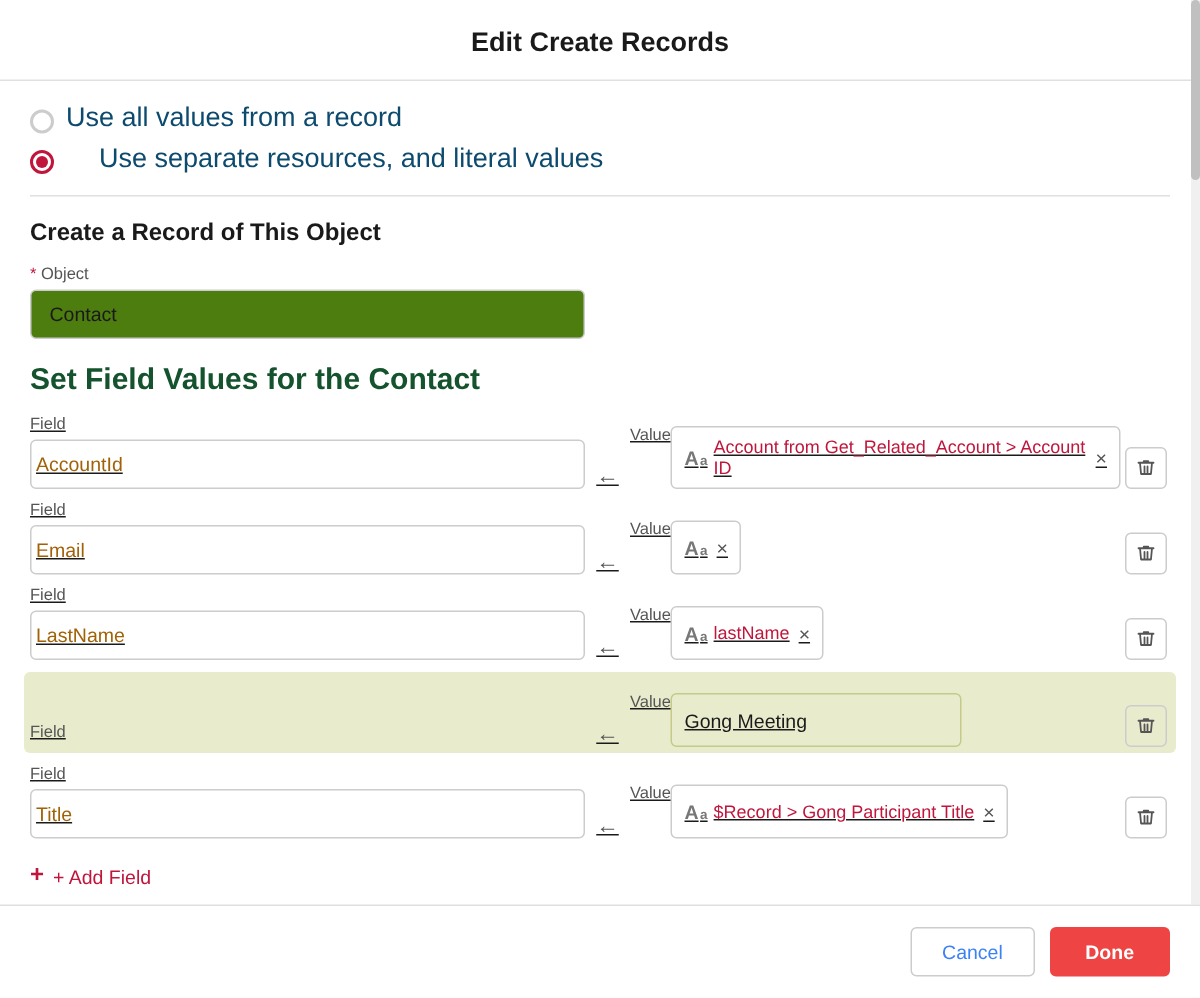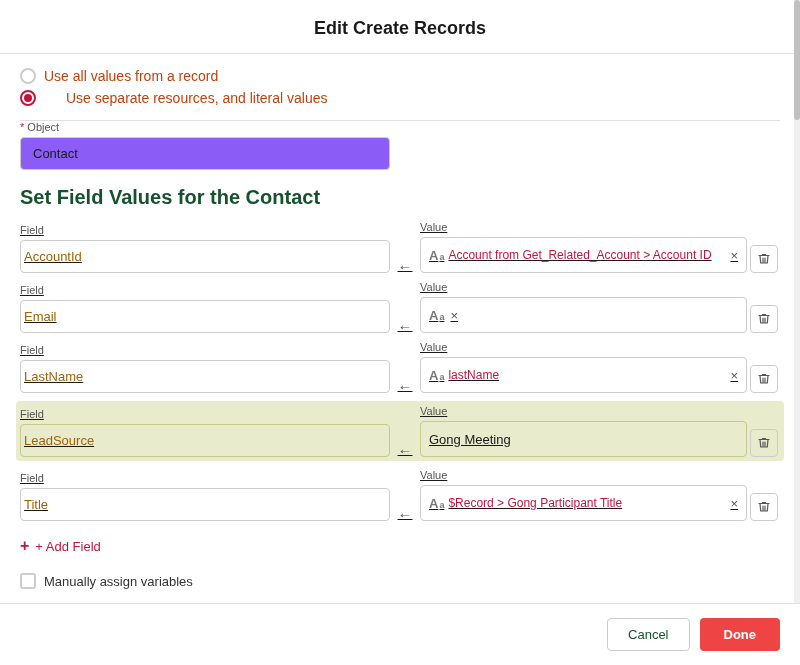--- a/index.html
+++ b/index.html
@@ -25,25 +25,25 @@
       padding: 0 20px;
     }
 
     .radio-group {
       padding: 14px 0 14px;
       border-bottom: 1px solid #e0e0e0;
     }
 
     .radio-item {
       display: flex;
-      align-items: center;
+      align-items: flex-end;
       gap: 8px;
       margin-bottom: 6px;
-      font-size: 14px;
-      color: #c2410c;
+      font-size: 18px;
+      color: #0c4a6e;
     }
 
     .radio-item:last-child { margin-bottom: 0; gap: 30px; }
 
     .radio-circle {
       width: 16px;
       height: 16px;
       border-radius: 50%;
       border: 2px solid #ccc;
       display: flex;
@@ -86,21 +86,21 @@
       color: #c0163c;
     }
 
     .object-input {
       width: 370px;
       padding: 8px 12px;
       border: 1px solid #ccc;
       border-radius: 4px;
       font-size: 13px;
       color: #1a1a1a;
-      background: #8b5cf6;
+      background: #4d7c0f;
     }
 
     .set-field-title {
       font-size: 20px;
       font-weight: 600;
       margin: 16px 0 12px;
       color: #14532d;
     }
 
     .field-row {
@@ -153,21 +153,20 @@
       justify-content: center;
       width: 28px;
       padding-top: 18px;
       flex-shrink: 0;
       color: #555;
       font-size: 15px;
     }
 
     .value-col {
       display: flex;
-      flex-direction: column;
       flex: 1;
     }
 
     .value-col .field-label {
       font-size: 11px;
       color: #555;
       margin-bottom: 4px;
     }
 
     .value-input-wrap {
@@ -285,21 +284,21 @@
       background: #fff;
     }
 
     .cancel-btn {
       padding: 8px 20px;
       border: 1px solid #ccc;
       border-radius: 4px;
       background: #fff;
       font-size: 13px;
       cursor: pointer;
-      color: #14532d;
+      color: #3b82f6;
       margin-left: 23px;
     }
 
     .done-btn {
       padding: 8px 24px;
       border: none;
       border-radius: 4px;
       background: #ef4444;
       color: #fff;
       font-size: 13px;
@@ -354,20 +353,21 @@
     <div class="radio-item">
       <div class="radio-circle"></div>
       <span>Use all values from a record</span>
     </div>
     <div class="radio-item">
       <div class="radio-circle selected"></div>
       <span>Use separate resources, and literal values</span>
     </div>
   </div>
 
+  <div class="section-title">Create a Record of This Object</div>
 
   <div class="field-group">
     <div class="field-label required">Object</div>
     <input class="object-input" type="text" value="Contact" style="">
   </div>
 
   <div class="set-field-title">Set Field Values for the Contact</div>
 
   <div class="field-row">
     <div class="field-col">
@@ -442,21 +442,20 @@
         <svg width="14" height="14" viewBox="0 0 14 14" fill="none" xmlns="http://www.w3.org/2000/svg">
           <path d="M2 3.5h10M5.5 3.5V2.5h3V3.5M6 6v4M8 6v4M3 3.5l.7 7.5h6.6l.7-7.5H3z" stroke="#555" stroke-width="1.2" stroke-linecap="round" stroke-linejoin="round"></path>
         </svg>
       </button>
     </div>
   </div>
 
   <div class="field-row highlighted">
     <div class="field-col">
       <div class="field-label">Field</div>
-      <input class="field-input" type="text" value="LeadSource" style="background: rgb(232, 236, 204); border-color: rgb(197, 201, 138);">
     </div>
     <div class="arrow-col">←</div>
     <div class="value-col">
       <div class="field-label">Value</div>
       <div class="value-input-wrap" style="background:#e8eccc; border-color:#c5c98a;">
         <input class="value-plain" type="text" value="Gong Meeting" style="background: rgb(232, 236, 204);">
       </div>
     </div>
     <div class="delete-col">
       <button class="delete-btn">

